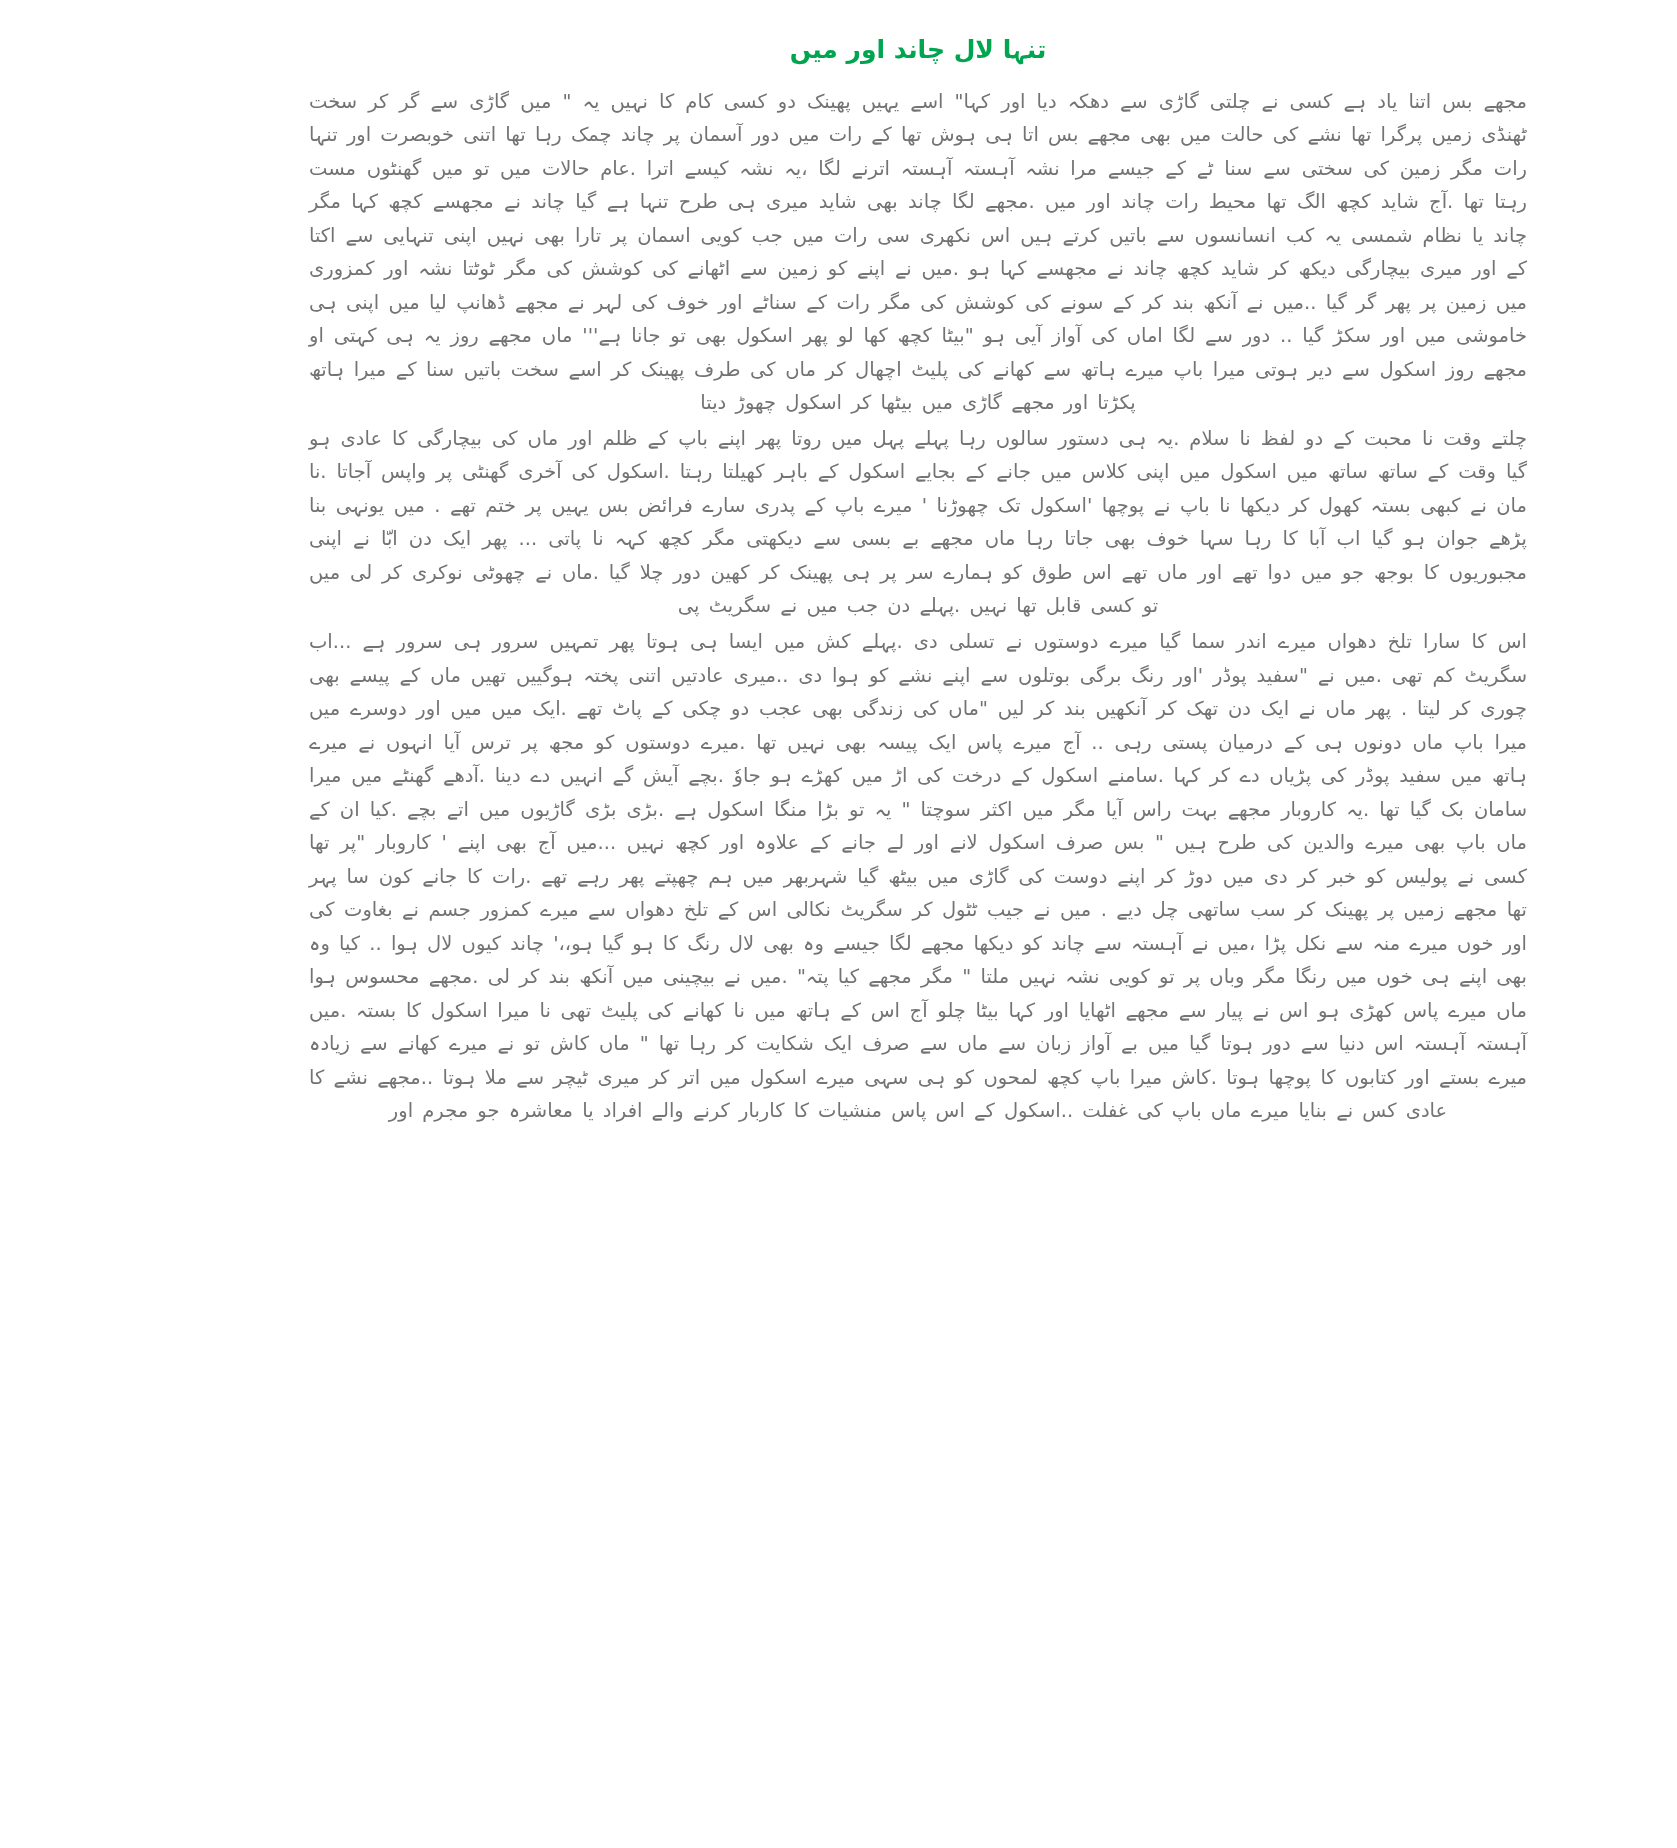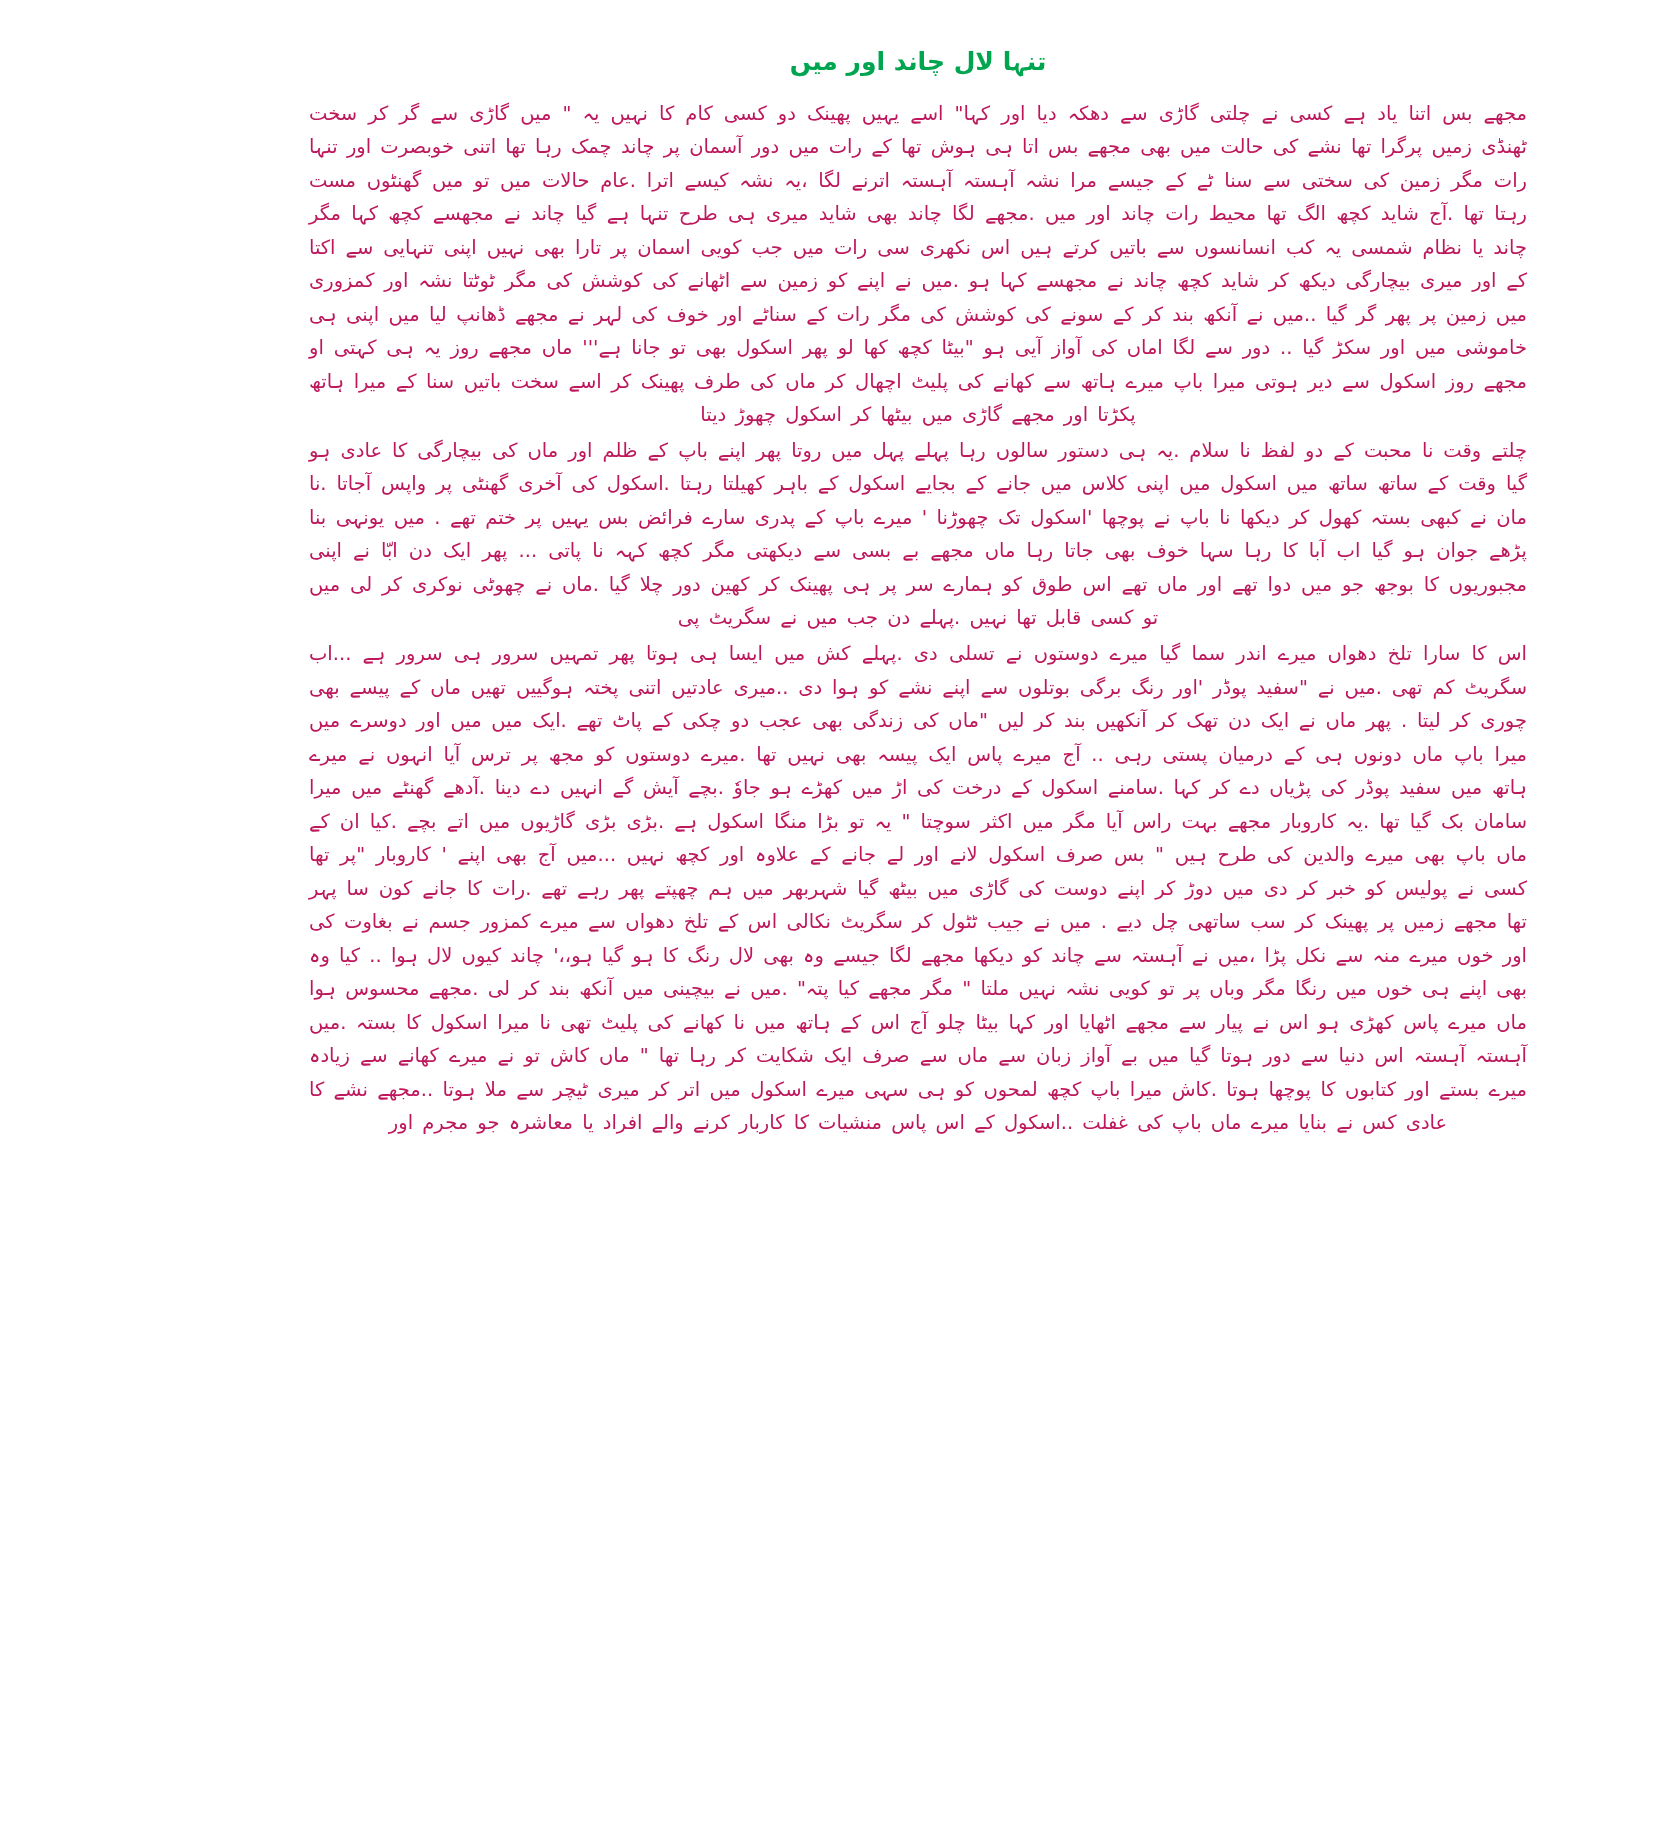--- a/index.html
+++ b/index.html
@@ -10,36 +10,35 @@
   body {
     width: 1677px;
     min-height: 1848px;
     font-family: "DejaVu Sans", "Liberation Sans", sans-serif;
   }
   .page {
     width: 1518px;
     box-sizing: border-box;
     padding: 34px 150px 30px 150px;
     background: #ffffff;
-    margin-top: 12px;
   }
   .doc-title {
     color: #00a550;
     font-weight: bold;
     font-size: 25px;
     text-align: center;
     margin: 0 0 18px 0;
     line-height: 1.3;
     direction: rtl;
   }
   .body-text {
     direction: rtl;
     text-align: justify;
     text-align-last: center;
-    color: #be185d;
+    color: #737373;
     font-size: 19.5px;
     line-height: 1.72;
     word-spacing: 3px;
     margin: 0;
   }
   .body-text p {
     margin: 0 0 2px 0;
     text-align: justify;
     text-align-last: center;
   }

